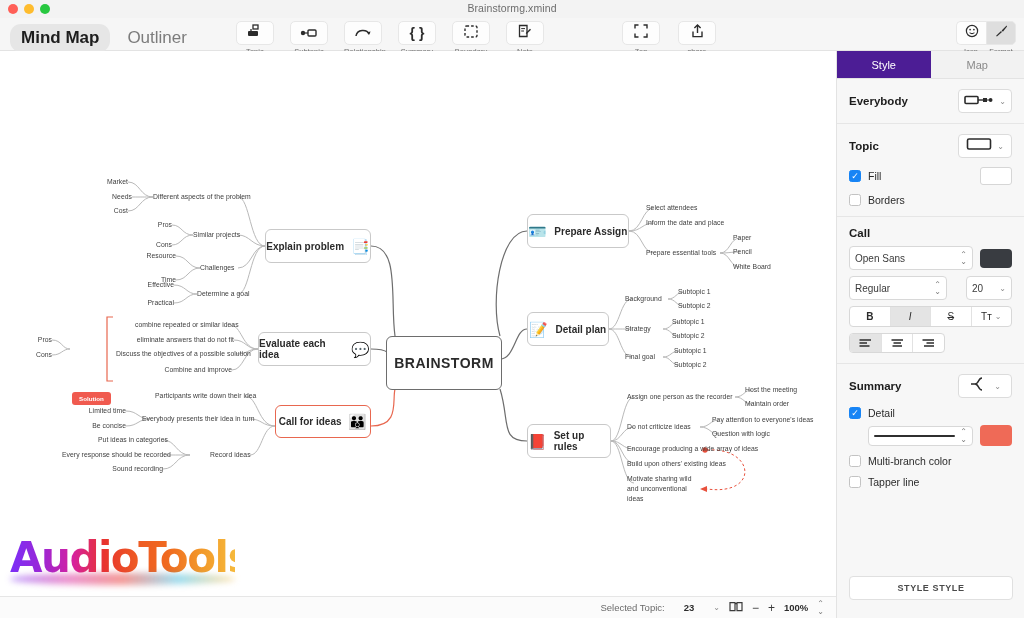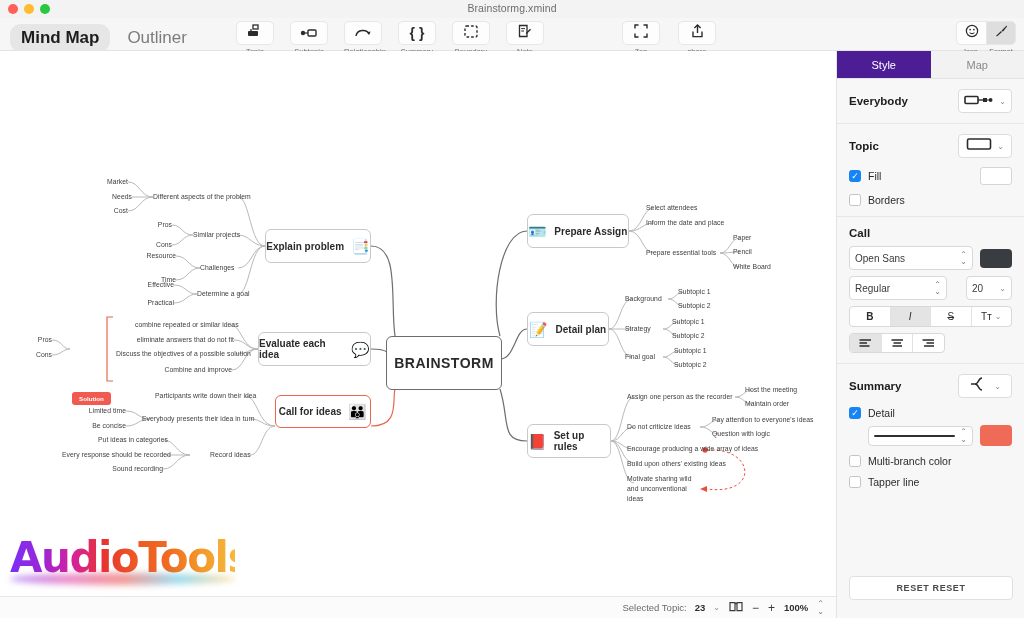--- a/index.html
+++ b/index.html
@@ -100,21 +100,21 @@
   }
 
   
   .statusbar{
     position:absolute; top:596px; left:0; width:836px; height:22px;
     background:#fbfbfb; border-top:1px solid #e6e6e6;
     display:flex; align-items:center; justify-content:flex-end; gap:9px;
     padding-right:12px; font-size:9.5px; color:#6a6a6a;
   }
   .statusbar b{ color:#2d2d2d; }
-  .sb-item{ display:flex; align-items:center; gap:8px; }
+  .sb-item{ display:flex; align-items:center; gap:19px; }
 
   
   .panel{
     position:absolute; top:51px; right:0; width:188px; height:567px;
     background:#f7f7f7; border-left:1px solid #e3e3e3;
   }
   .ptabs{ display:flex; height:28px; border-bottom:1px solid #e3e3e3; }
   .ptab{
     flex:1; display:flex; align-items:center; justify-content:center;
     font-size:11px; color:#8a8a8a; background:#f2f2f2;
@@ -420,21 +420,21 @@
     <div class="node light" style="left:265px; top:178px; width:106px; height:34px; font-size:10px;">
       <span>Explain problem</span>
       <span class="ico">📑</span>
     </div>
 
     <div class="node light" style="left:258px; top:281px; width:113px; height:34px; font-size:10px;">
       <span>Evaluate each idea</span>
       <span class="ico">💬</span>
     </div>
 
-    <div class="node sel" style="left:275px; top:344px; width:96px; height:33px; font-size:10px;">
+    <div class="node sel" style="left:275px; top:354px; width:96px; height:33px; font-size:10px;">
       <span>Call for ideas</span>
       <span class="ico">👪</span>
     </div>
 
     <div class="node light" style="left:527px; top:163px; width:102px; height:34px; font-size:10px;">
       <span class="ico">🪪</span>
       <span>Prepare Assign</span>
     </div>
 
     <div class="node light" style="left:527px; top:261px; width:82px; height:34px; font-size:10px;">
@@ -668,16 +668,16 @@
         <div class="chk"></div>
         <div class="chklbl">Multi-branch color</div>
       </div>
 
       <div class="chkrow">
         <div class="chk"></div>
         <div class="chklbl">Tapper line</div>
       </div>
     </div>
 
-    <div class="resetbtn">RESET RESET</div>
+    <div class="resetbtn">STYLE STYLE</div>
   </div>
 
 </div>
 
 </body></html>

